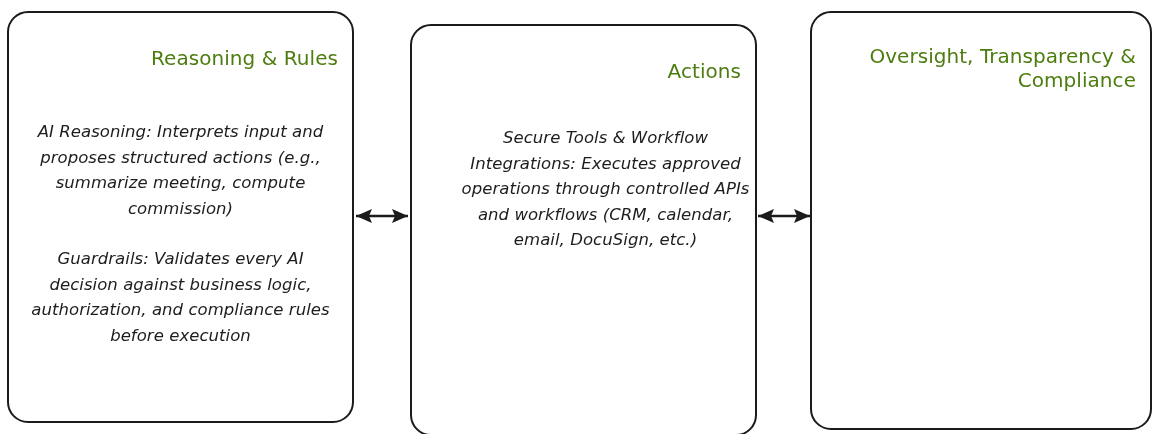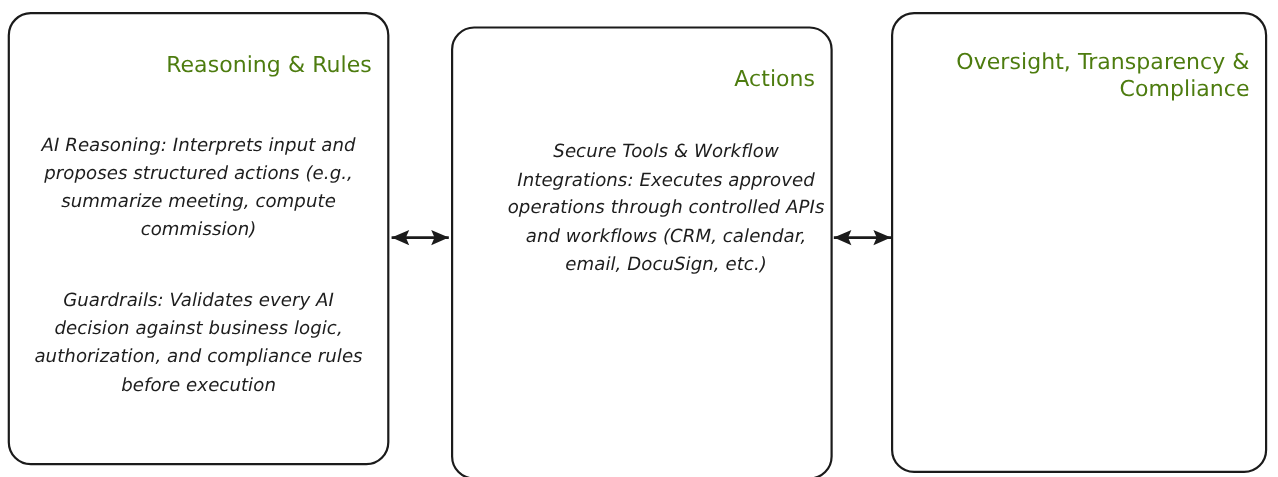--- a/index.html
+++ b/index.html
@@ -62,21 +62,21 @@
 
   .node-para {
     text-align: center;
     color: #1d1d1d;
     font-size: 16.5px;
     line-height: 25.5px;
     letter-spacing: 0.05px;
     white-space: pre-line;
     margin: 0;
   }
-  .node-para + .node-para { margin-top: 39px; }
+  .node-para + .node-para { margin-top: 25px; }
 
   #box-reasoning .node-para { max-width: 318px; }
   #box-actions   .node-para { max-width: 300px; }
   #box-oversight .node-para { max-width: 312px; }
 
   
   .connector {
     position: absolute;
     top: 190px;
     height: 52px;

